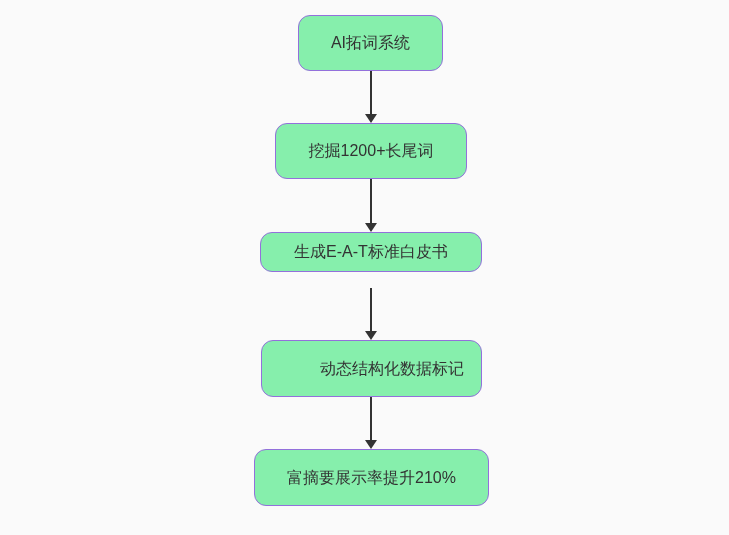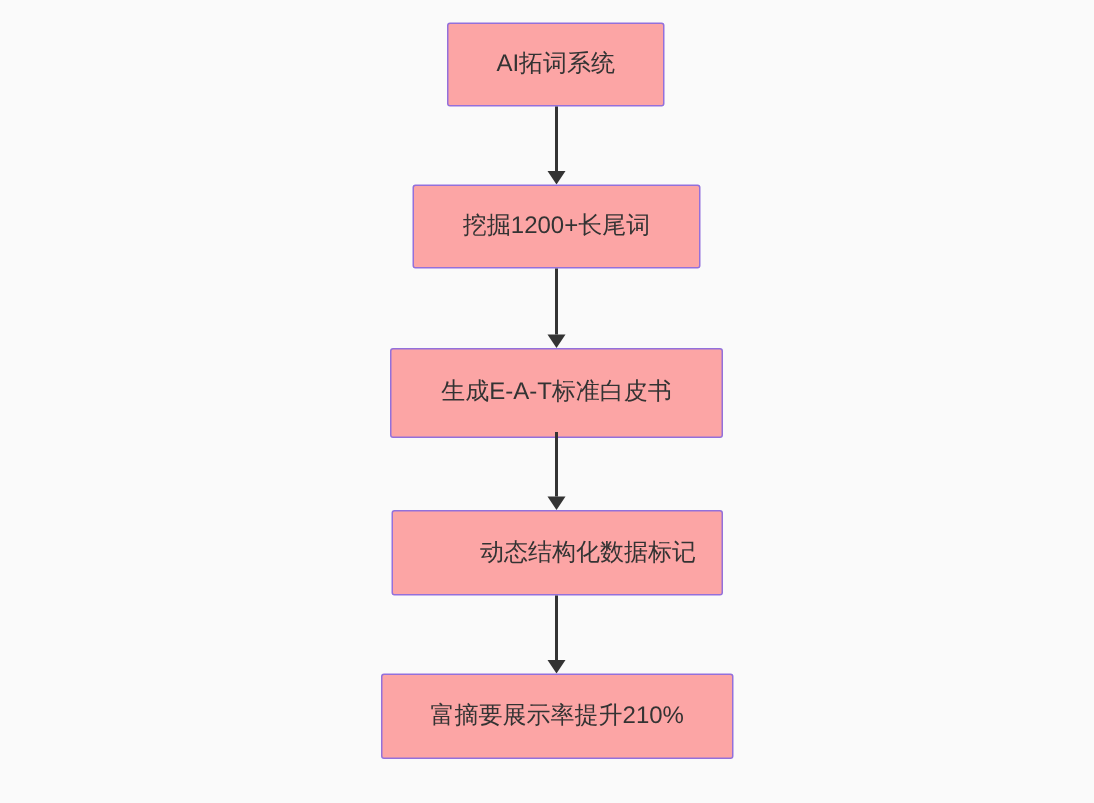--- a/index.html
+++ b/index.html
@@ -10,35 +10,35 @@
   .canvas {
     position: relative;
     width: 729px;
     height: 535px;
     background: #fafafa;
     overflow: hidden;
   }
   .flow-node {
     position: absolute;
     box-sizing: border-box;
-    background: #fca5a5;
+    background: #86efac;
     border: 1px solid #9370DB;
-    border-radius: 2px;
+    border-radius: 12px;
     display: flex;
     align-items: center;
     justify-content: center;
     color: #333333;
     font-size: 16px;
     line-height: 1;
     white-space: nowrap;
   }
   
   .n0 { left: 298px; top: 15px;  width: 145px; height: 56px; }
   .n1 { left: 275px; top: 123px; width: 192px; height: 56px; }
-  .n2 { left: 260px; top: 232px; width: 222px; height: 60px; }
+  .n2 { left: 260px; top: 232px; width: 222px; height: 40px; }
   .n3 { left: 261px; top: 340px; width: 221px; height: 57px; padding-left: 41px; }
   .n4 { left: 254px; top: 449px; width: 235px; height: 57px; }
 
   .flow-arrow {
     position: absolute;
     left: 365px;          
     width: 12px;
     display: flex;
     flex-direction: column;
     align-items: center;

